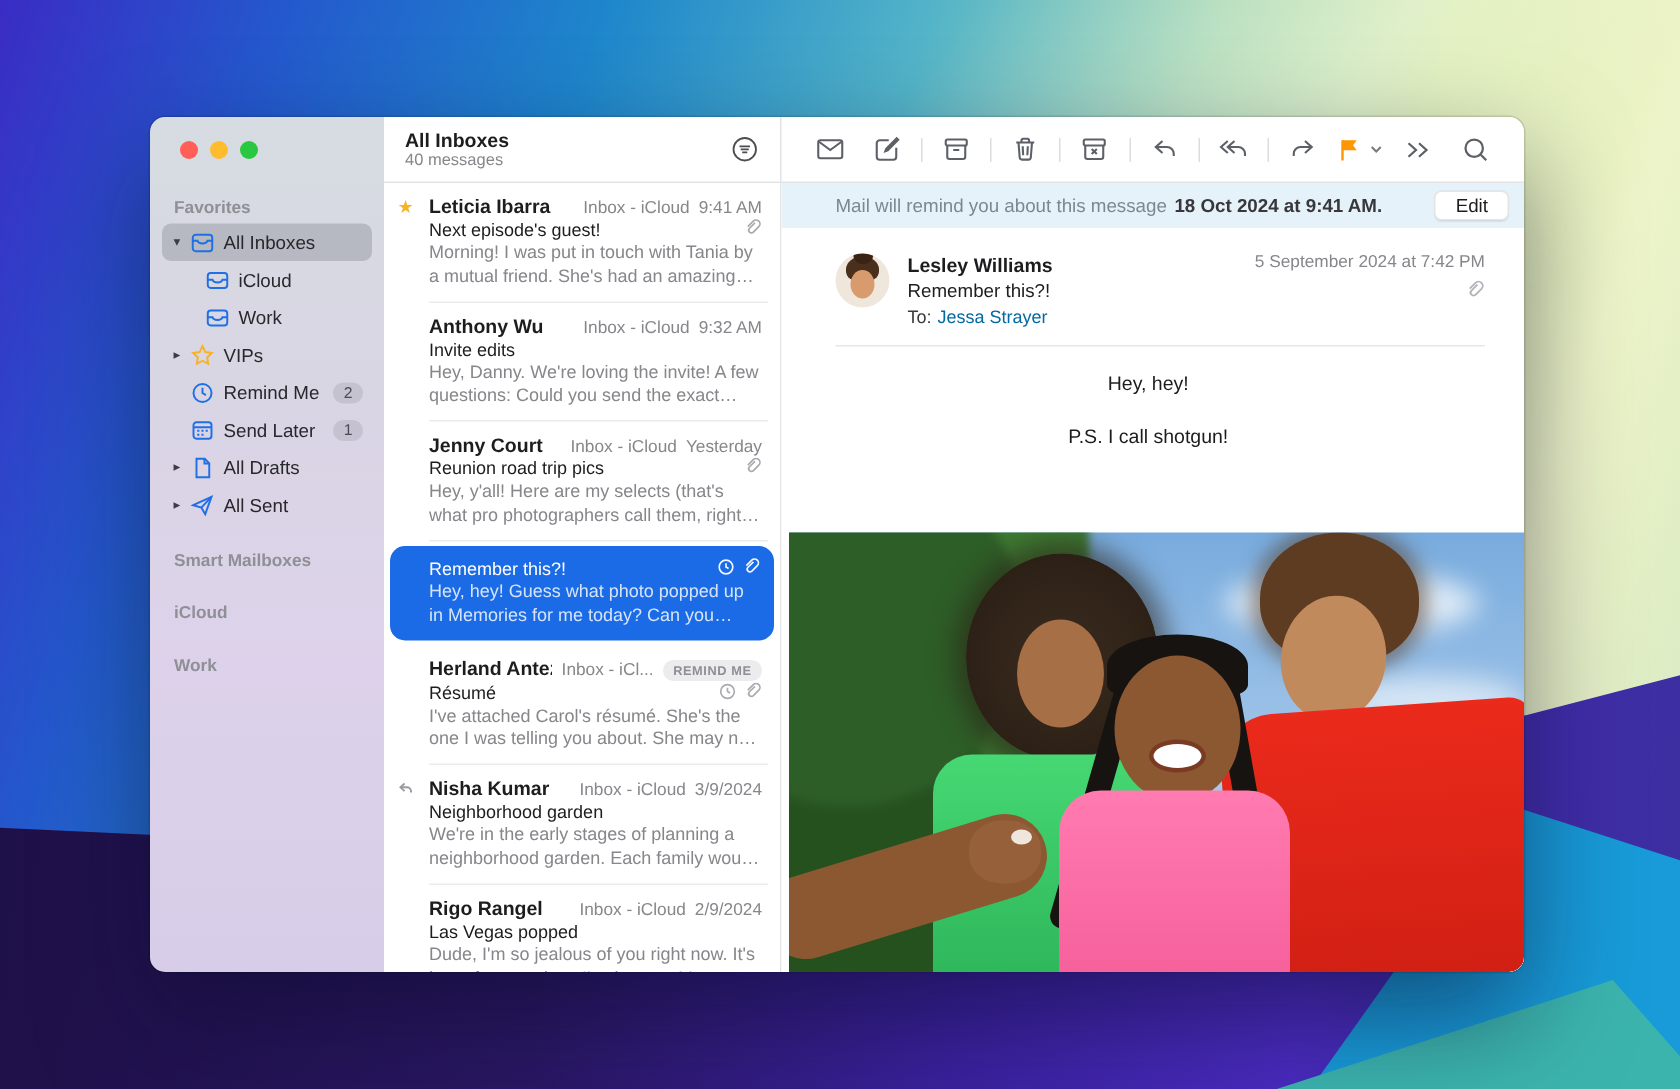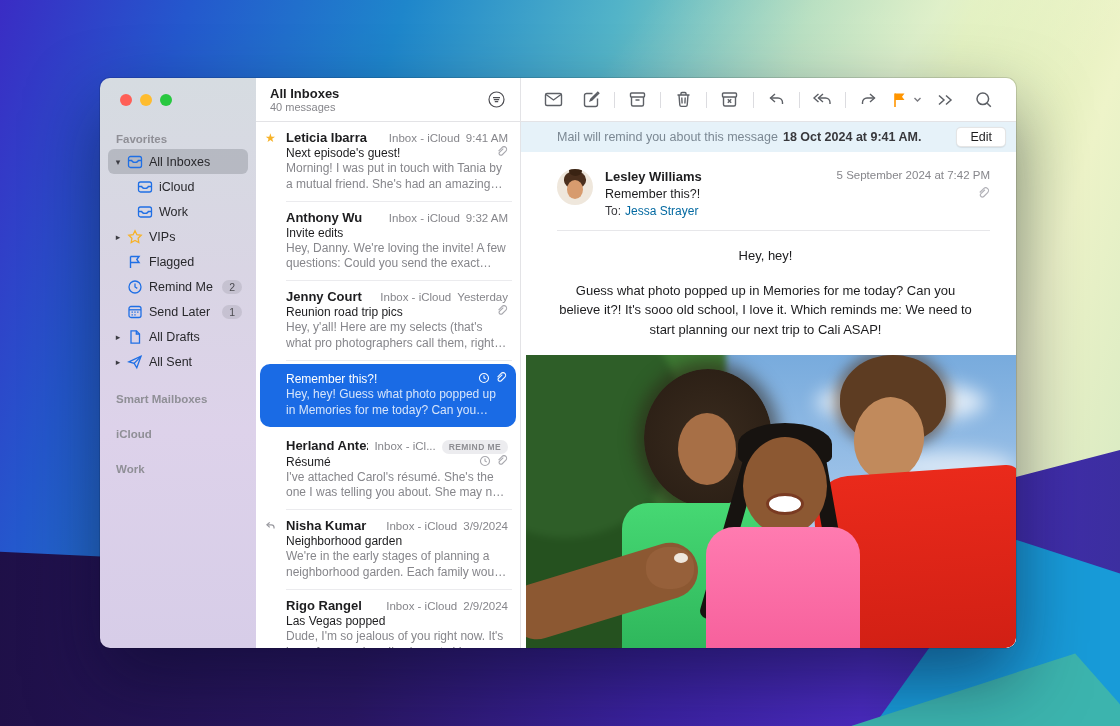--- a/index.html
+++ b/index.html
@@ -189,30 +189,20 @@
         <div class="item">
           <span class="exp">▸</span>
           <span class="micon" style="color:#f7b227">
             <svg width="16" height="16" viewBox="0 0 16 16" fill="none" stroke="currentColor" stroke-width="1.3">
                 <path d="M8 1.8l1.9 3.9 4.3.6-3.1 3 .7 4.2L8 11.5l-3.8 2 .7-4.2-3.1-3 4.3-.6z"></path>
               </svg>
           </span>
           <span>VIPs</span>
         </div>
 
-        <div class="item">
-          <span class="exp"></span>
-          <span class="micon">
-            <svg width="16" height="16" viewBox="0 0 16 16" fill="none" stroke="currentColor" stroke-width="1.4">
-                <path d="M3.5 14V2.5"></path>
-                <path d="M3.5 2.5h8.5L9.8 5.5l2.2 3H3.5"></path>
-              </svg>
-          </span>
-          <span>Flagged</span>
-        </div>
 
         <div class="item">
           <span class="exp"></span>
           <span class="micon">
             <svg width="16" height="16" viewBox="0 0 16 16" fill="none" stroke="currentColor" stroke-width="1.3">
                 <circle cx="8" cy="8" r="6"></circle>
                 <path d="M8 4.5V8l2.3 1.4"></path>
               </svg>
           </span>
           <span>Remind Me</span>
@@ -501,21 +491,20 @@
                 <svg width="13" height="13" viewBox="0 0 14 14" fill="none" stroke="currentColor" stroke-width="1.3">
                     <path d="M8.5 3l-4.2 4.2a2.1 2.1 0 0 0 3 3L11.5 6a3 3 0 0 0-4.3-4.3L3 5.9"></path>
                   </svg>
               </span>
             </div>
           </div>
           <div class="hdr-divider"></div>
 
           <div class="body">
             <p>Hey, hey!</p>
-            <p>Guess what photo popped up in Memories for me today? Can you believe it?! It's sooo old school, I love it. Which reminds me: We need to start planning our next trip to Cali ASAP!</p>
             <p>P.S. I call shotgun!</p>
           </div>
 
           <div class="photo">
             <div class="cloud1"></div>
             <div class="cloud2"></div>
             <div class="trees"></div>
             <div class="lw-hair"></div>
             <div class="lw-face"></div>
             <div class="lw-body"></div>

